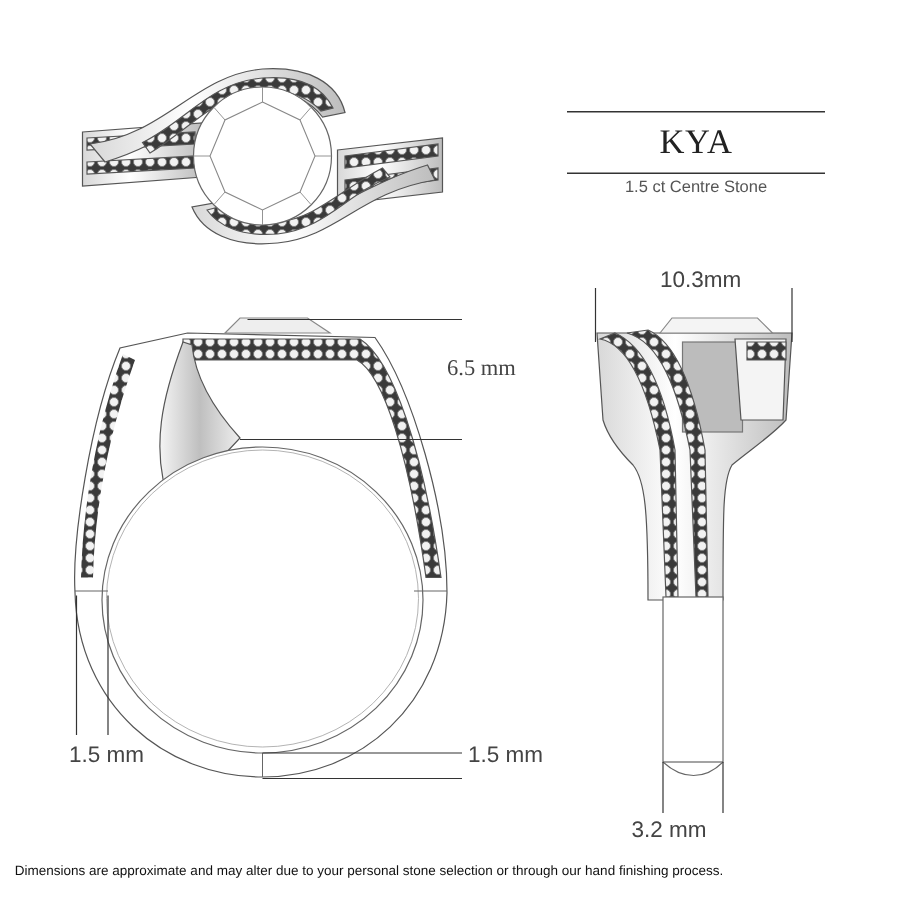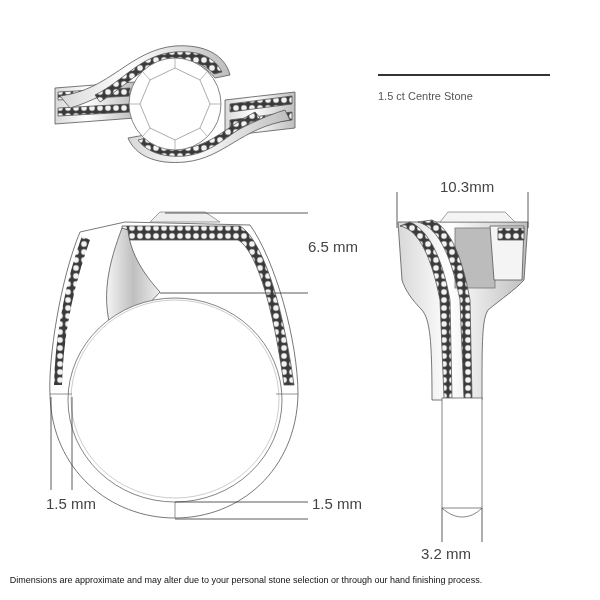--- a/index.html
+++ b/index.html
@@ -1,21 +1,21 @@
 <!DOCTYPE html>
 <html><head>
   <meta charset="utf-8">
   <style>
     html, body { margin: 0; padding: 0; background: #ffffff; }
     body { width: 600px; height: 600px; position: relative; overflow: hidden; font-family: "Liberation Sans", sans-serif; color: #444; }
     .abs { position: absolute; }
     .title-block { left: 378px; top: 74px; width: 172px; }
     .rule { height: 1px; background: #333; width: 172px; }
     .title { font-family: "Liberation Serif", serif; font-size: 23px; color: #222; text-align: center; height: 40px; line-height: 40px; letter-spacing: 0.5px; }
-    .subtitle { font-size: 11px; color: #555; margin-top: 14px; }
+    .subtitle { font-size: 11px; color: #555; text-align: center; margin-top: 3px; }
     .dim { font-size: 15px; color: #444; white-space: nowrap; }
     .footer { left: 0; top: 575px; width: 492px; text-align: center; font-size: 9px; color: #111; }
     svg { position: absolute; left: 0; top: 0; }
   </style>
 </head>
 <body>
 
 <svg width="600" height="600" viewBox="0 0 600 600">
   <defs>
     <linearGradient id="metal" x1="0" y1="0" x2="1" y2="0">
@@ -112,23 +112,24 @@
   <g stroke="#333" stroke-width="0.8">
     <line x1="397" y1="192" x2="397" y2="228"></line>
     <line x1="528" y1="192" x2="528" y2="228"></line>
     <line x1="442" y1="508" x2="442" y2="542"></line>
     <line x1="482" y1="508" x2="482" y2="542"></line>
   </g>
 </svg>
 
 <div class="abs title-block">
   <div class="rule"></div>
+  <div class="title">KYA</div>
   <div class="rule"></div>
   <div class="subtitle">1.5 ct Centre Stone</div>
 </div>
 
-<div class="abs dim" style="left:308px; top:238px;">6.5 mm</div>
+<div class="abs dim" style="left:298px; top:238px;font-family:Liberation Serif, serif;">6.5 mm</div>
 <div class="abs dim" style="left:440px; top:178px;">10.3mm</div>
 <div class="abs dim" style="left:46px; top:495px;">1.5 mm</div>
 <div class="abs dim" style="left:312px; top:495px;">1.5 mm</div>
 <div class="abs dim" style="left:421px; top:545px;">3.2 mm</div>
 
 <div class="abs footer">Dimensions are approximate and may alter due to your personal stone selection or through our hand finishing process.</div>
 
 </body></html>

